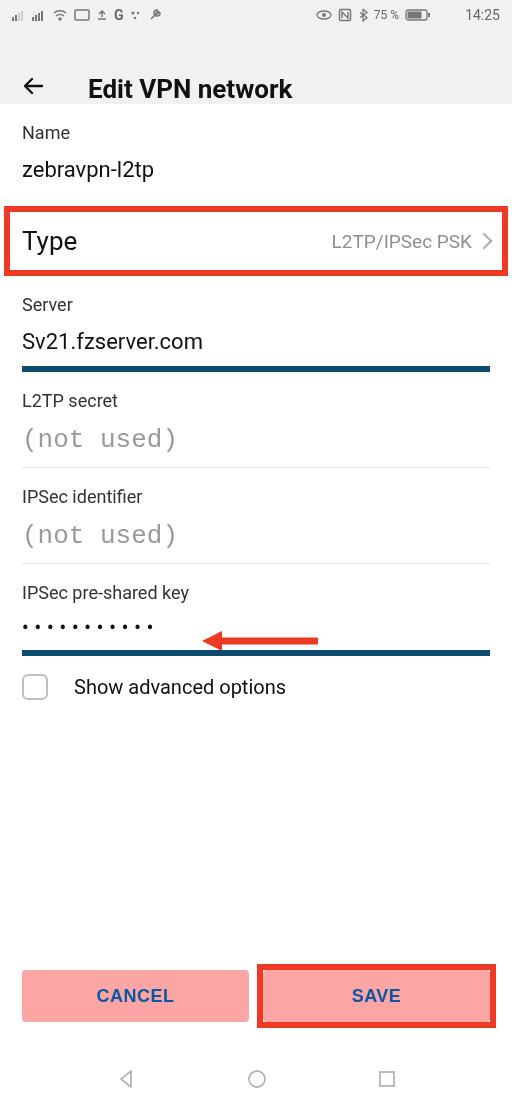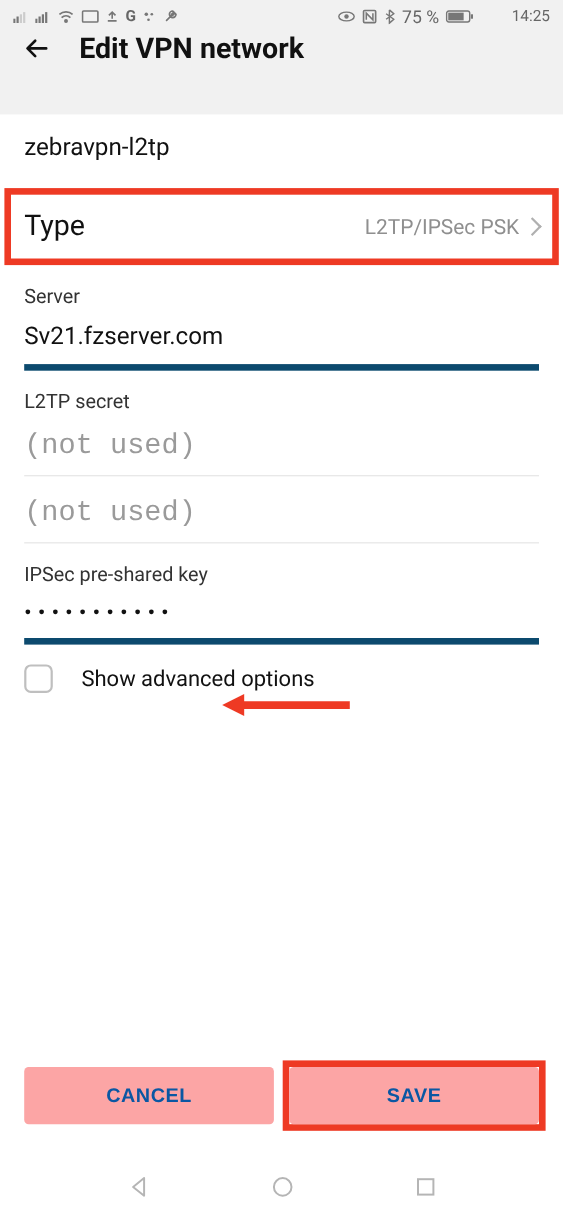--- a/index.html
+++ b/index.html
@@ -2,21 +2,21 @@
 <html><head>
 <meta charset="utf-8">
 <style>
   * { box-sizing: border-box; margin: 0; padding: 0; }
   html, body { width: 512px; height: 1109px; font-family: -apple-system, Roboto, "Helvetica Neue", Arial, sans-serif; background: #fff; color: #111; }
   
   .status-bar { height: 30px; background: #f1f1f1; display: flex; align-items: center; justify-content: space-between; padding: 0 12px; font-size: 14px; color: #555; }
   .status-left, .status-right { display: flex; align-items: center; gap: 6px; }
   .status-bar svg { display: block; }
   
-  .app-bar { height: 74px; background: #f1f1f1; display: flex; align-items: flex-start; padding: 0 20px; gap: 24px; }
+  .app-bar { height: 74px; background: #f1f1f1; display: flex; align-items: flex-end; padding: 0 20px; gap: 40px; }
   .app-title { font-size: 26px; font-weight: 700; color: #111; }
   
   .content { padding: 0 22px; }
   .field { padding-top: 18px; }
   .label { font-size: 18px; color: #333; margin-bottom: 14px; }
   .value { font-size: 22px; color: #111; padding-bottom: 12px; border-bottom: 6px solid #0c4a6e; min-height: 34px; }
   .placeholder { font-size: 26px; color: #9a9a9a; font-family: "Courier New", monospace; padding-bottom: 12px; border-bottom: 1px solid #e3e3e3; }
   .type-row-wrap { position: relative; margin: 12px -18px 0 -18px; border: 6px solid #ee3a24; padding: 14px 12px; }
   .type-row { display: flex; align-items: center; justify-content: space-between; }
   .type-label { font-size: 26px; color: #111; }
@@ -77,21 +77,21 @@
         <ellipse cx="8" cy="5" rx="7" ry="4" stroke="#777" stroke-width="1.3" fill="none"></ellipse>
         <circle cx="8" cy="5" r="2" fill="#777"></circle>
       </svg>
     <svg width="14" height="14" viewBox="0 0 14 14">
         <rect x="1.5" y="1.5" width="11" height="11" rx="1" stroke="#777" stroke-width="1.5" fill="none"></rect>
         <path d="M4 10 L4 4 L10 10 L10 4" stroke="#777" stroke-width="1.4" fill="none"></path>
       </svg>
     <svg width="10" height="14" viewBox="0 0 10 14">
         <path d="M5 1 L5 13 L9 9.5 L2 4.5 M5 1 L9 4.5 L2 9.5" stroke="#777" stroke-width="1.3" fill="none"></path>
       </svg>
-    <span style="color:#666;font-size:16px;">75 %</span>
+    <span style="color:#666;font-size:12px;">75 %</span>
     <svg width="26" height="12" viewBox="0 0 26 12">
         <rect x="1" y="1" width="21" height="10" rx="2" stroke="#777" stroke-width="1.3" fill="none"></rect>
         <rect x="2.5" y="2.5" width="14" height="7" fill="#777"></rect>
         <rect x="23" y="4" width="2" height="4" fill="#777"></rect>
       </svg>
     <span style="color:#666;font-size:14px;margin-left:28px;">14:25</span>
   </div>
 </div>
 
 <div class="app-bar">
@@ -99,20 +99,21 @@
     <svg width="28" height="28" viewBox="0 0 28 28">
         <path d="M22 14 L6 14 M12 7 L5 14 L12 21" stroke="#111" stroke-width="2.4" fill="none" stroke-linecap="round" stroke-linejoin="round"></path>
       </svg>
   </div>
   <div class="app-title">Edit VPN network</div>
 </div>
 
 <div class="content">
 
   <div class="field">
+    <div class="label">Name</div>
     <div class="value" style="border-bottom:none;">zebravpn-l2tp</div>
   </div>
 
   <div class="type-row-wrap">
     <div class="type-row">
       <div class="type-label">Type</div>
       <div class="type-value">
         <span>L2TP/IPSec PSK</span>
         <span class="chev"></span>
       </div>
@@ -123,20 +124,21 @@
     <div class="label">Server</div>
     <div class="value">Sv21.fzserver.com</div>
   </div>
 
   <div class="field">
     <div class="label">L2TP secret</div>
     <div class="placeholder">(not used)</div>
   </div>
 
   <div class="field">
+    <div class="label">IPSec identifier</div>
     <div class="placeholder">(not used)</div>
   </div>
 
   <div class="field psk-field">
     <div class="label">IPSec pre-shared key</div>
     <div class="value">•••••••••••</div>
   </div>
 
   <div class="checkbox-row">
     <div class="checkbox"></div>

